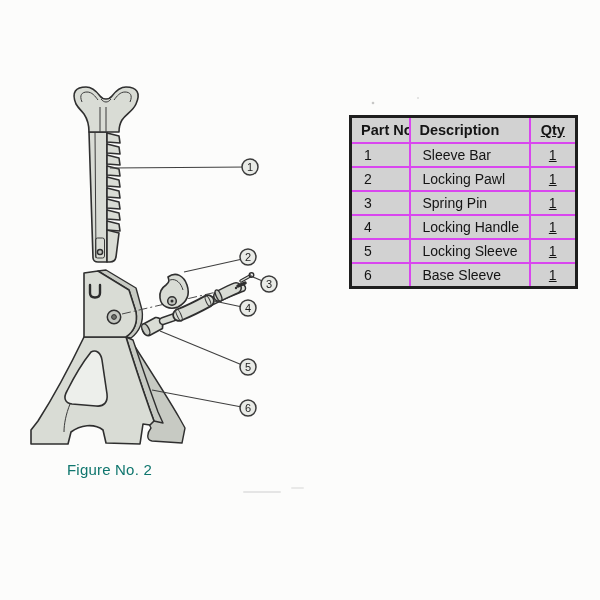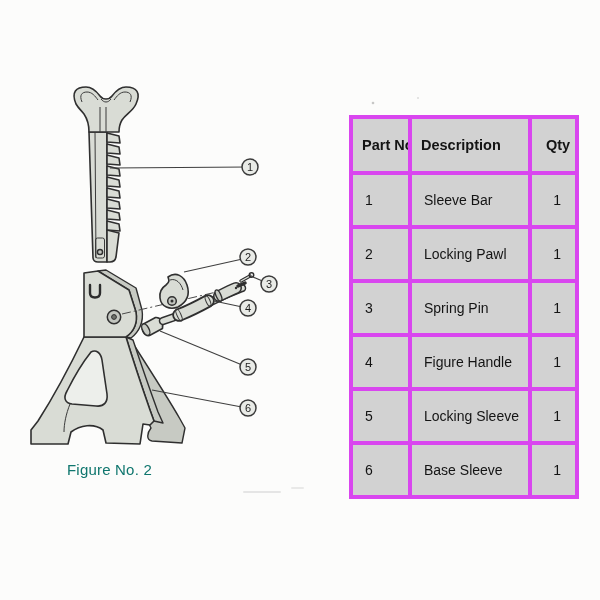--- a/index.html
+++ b/index.html
@@ -13,36 +13,36 @@
   
   .parts-table{
     position:absolute;left:349px;top:115px;
     border-collapse:collapse;table-layout:fixed;
     width:226px;
     background:#d2d2d2;
     font-family:"Liberation Sans", sans-serif;
     color:#141414;
   }
   .parts-table td,.parts-table th{
-    border:4px solid #d946ef;
+    border:2px solid #d946ef;
     font-size:14px;
     height:22px;
     padding:0 0 0 12px;
     text-align:left;
     vertical-align:middle;
     white-space:nowrap;
     overflow:hidden;
   }
   .parts-table th{
     font-size:14.5px;font-weight:bold;height:24px;padding-left:9px;
   }
   .parts-table .col-part{width:59px;}
   .parts-table .col-desc{width:120px;}
   .parts-table .col-qty{width:47px;}
-  .parts-table th.qty, .parts-table td.qty{text-align:right;padding:14px;}
+  .parts-table th.qty, .parts-table td.qty{text-align:center;padding:0;text-decoration:underline;}
   .parts-table{border:3px solid #1e1e1e;}
 
   .figure-caption{
     position:absolute;left:67px;top:461px;
     font-size:15px;font-weight:500;color:#0f766e;
     letter-spacing:0.2px;
   }
 
   
   .part{fill:#d9dcd5;stroke:#2f2f2f;stroke-width:1.6;stroke-linejoin:round;}
@@ -228,21 +228,21 @@
       <td>Locking Pawl</td>
       <td class="qty">1</td>
     </tr>
     <tr>
       <td>3</td>
       <td>Spring Pin</td>
       <td class="qty">1</td>
     </tr>
     <tr>
       <td>4</td>
-      <td>Figure Handle</td>
+      <td>Locking Handle</td>
       <td class="qty">1</td>
     </tr>
     <tr>
       <td>5</td>
       <td>Locking Sleeve</td>
       <td class="qty">1</td>
     </tr>
     <tr>
       <td>6</td>
       <td>Base Sleeve</td>

